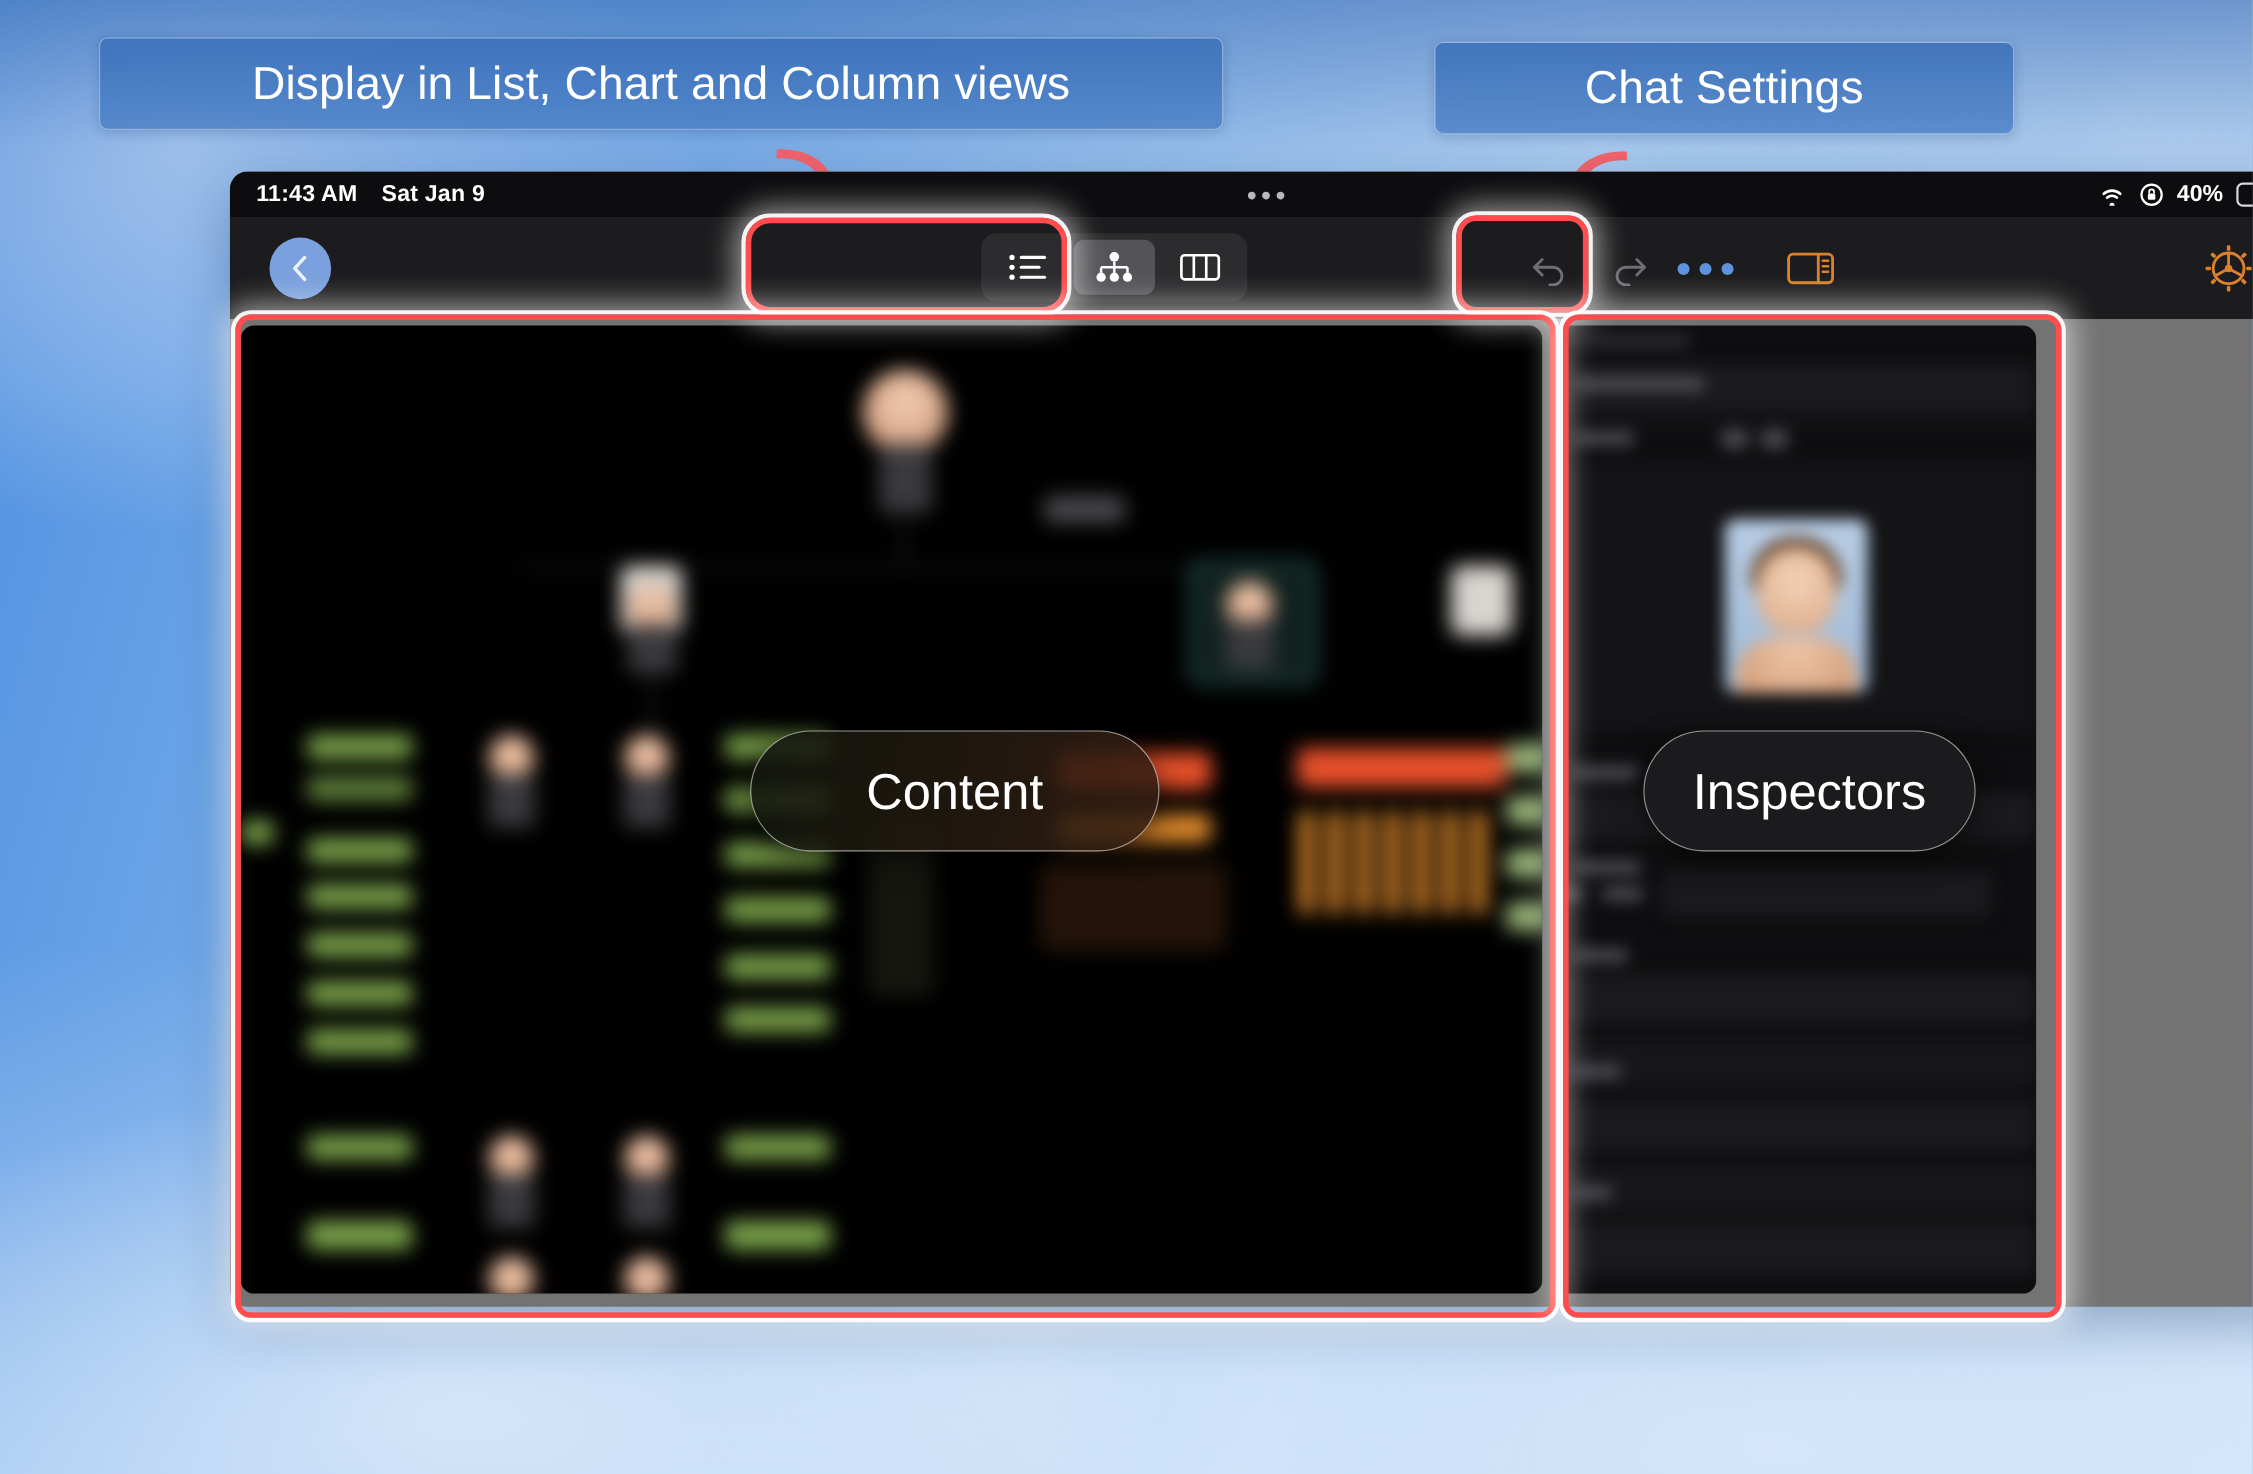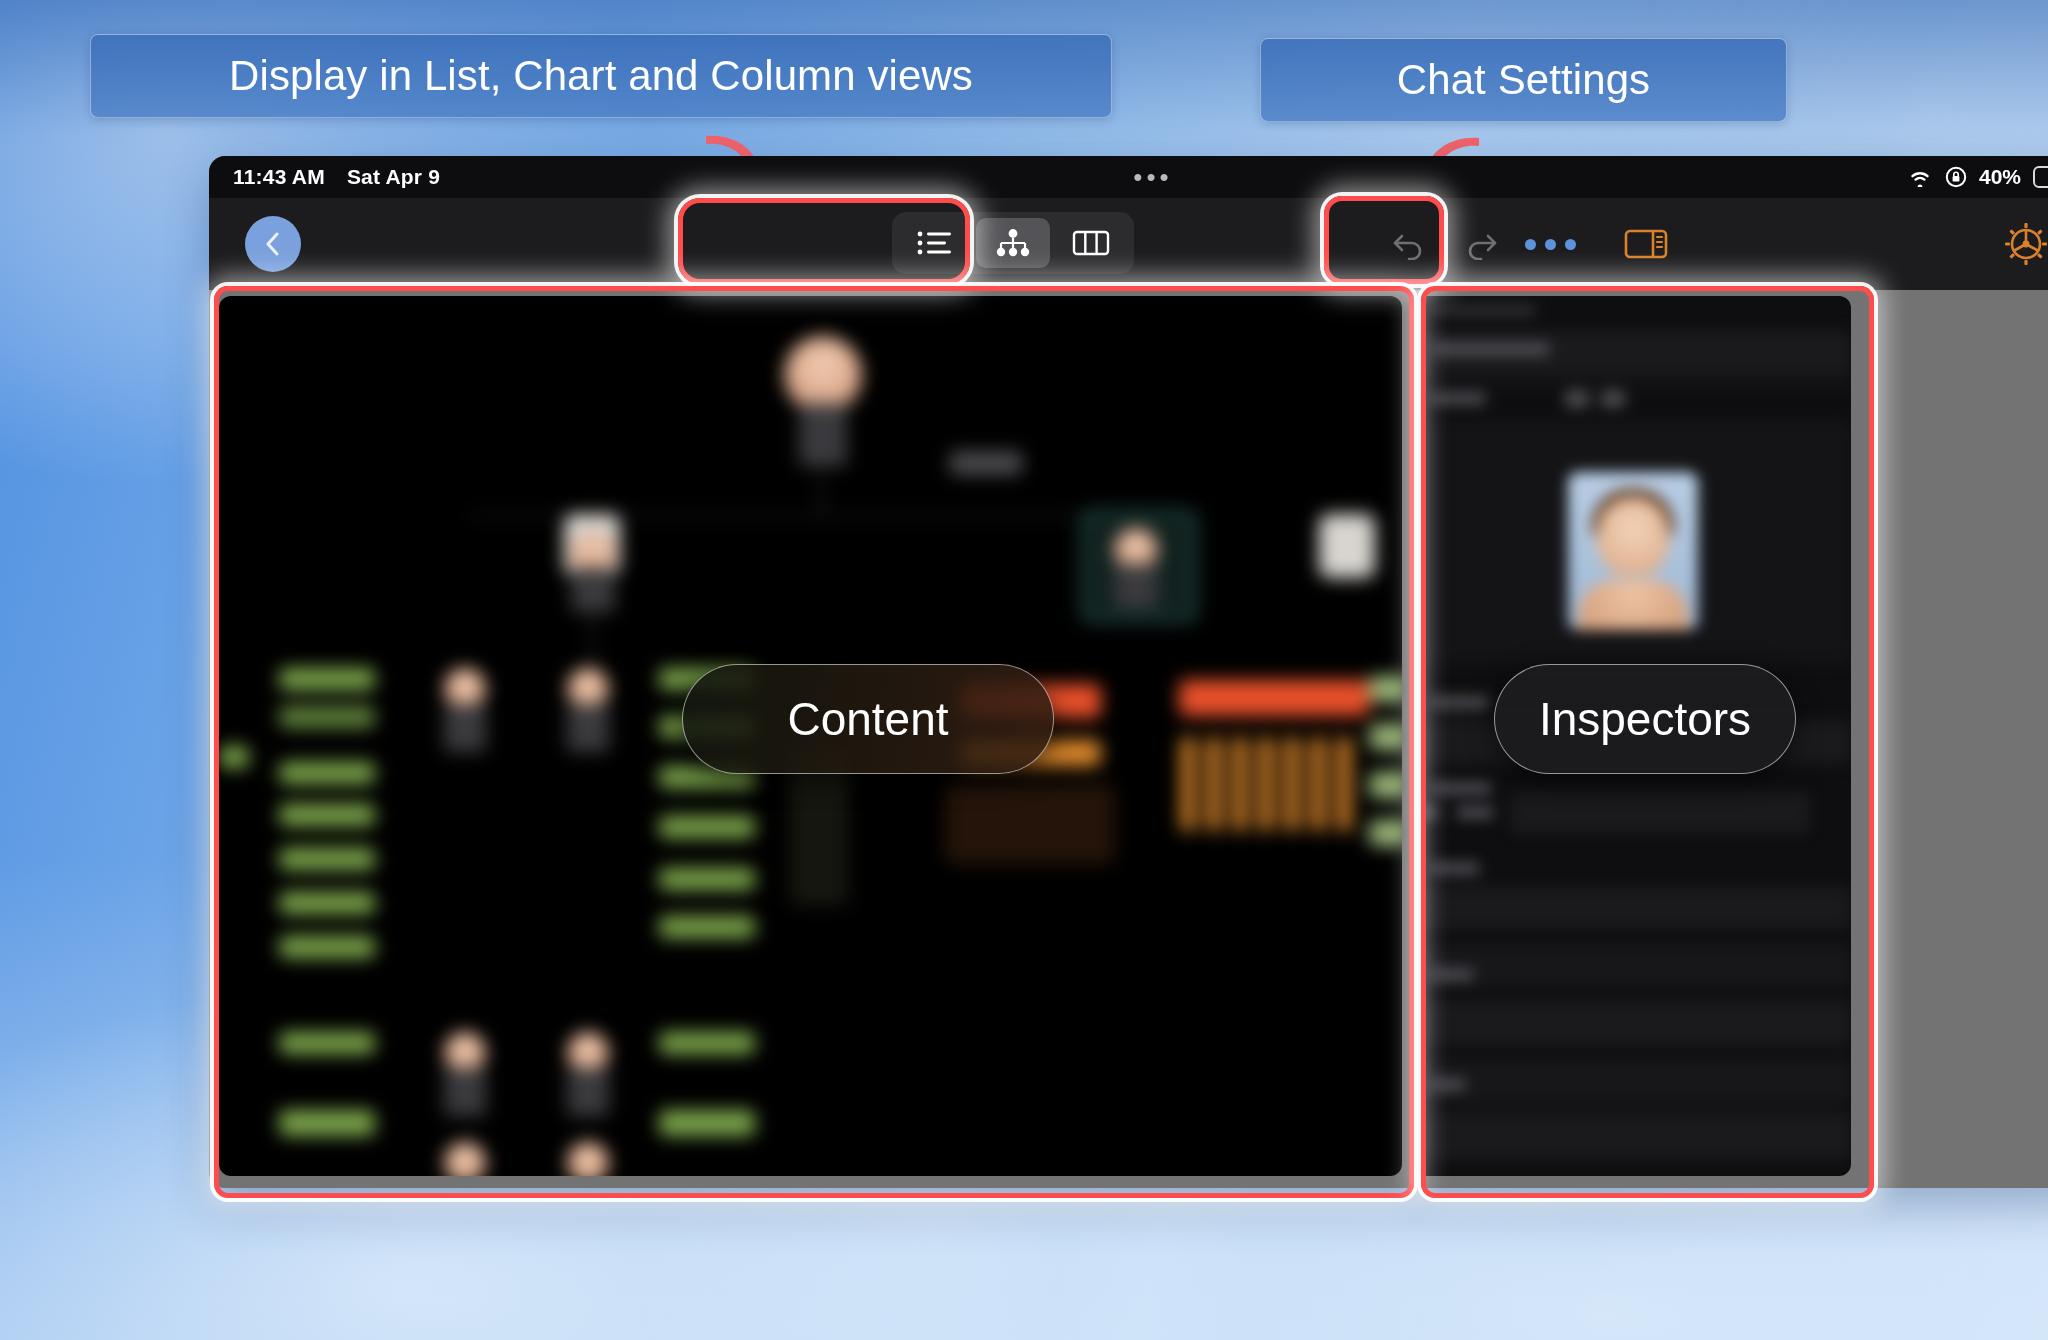--- a/index.html
+++ b/index.html
@@ -30,21 +30,21 @@
   
   .callout{
     position:absolute;display:flex;align-items:center;justify-content:center;
     border-radius:8px;color:#fff;
     background:linear-gradient(to bottom, rgba(58,110,184,.86), rgba(74,127,198,.80));
     border:1px solid rgba(255,255,255,.40);
     box-shadow:0 2px 10px rgba(20,50,100,.22);
     letter-spacing:.1px;
   }
   #callout-views{left:90px;top:34px;width:1020px;height:82px;font-size:42px;}
-  #callout-chat{left:1260px;top:38px;width:525px;height:82px;font-size:42px;}
+  #callout-chat{left:1304px;top:38px;width:525px;height:82px;font-size:42px;}
 
   .arrow{position:absolute;width:70px;height:66px;}
   #arrow-views{left:700px;top:130px;}
   #arrow-chat{left:1415px;top:132px;}
 
   
   #device{
     position:absolute;left:209px;top:156px;width:1888px;height:1032px;
     background:#737373;border-radius:16px;overflow:hidden;
     box-shadow:0 18px 46px rgba(25,55,105,.32);
@@ -148,21 +148,21 @@
 </svg>
 <svg class="arrow" id="arrow-chat" viewBox="0 0 70 66">
   <path d="M64 6 C 40 4, 12 16, 10 46 L 2 36 L 12 64 L 36 46 L 20 44 C 24 22, 44 12, 64 14 Z" fill="#f2636b"></path>
 </svg>
 
 <div id="device">
 
   <div id="status-bar">
     <div id="status-left">
       <span>11:43 AM</span>
-      <span>Sat Apr 9</span>
+      <span>Sat Jan 9</span>
     </div>
     <div id="status-dots">•••</div>
     <div id="status-right">
       <svg width="26" height="20" viewBox="0 0 26 20">
         <path d="M13 17.4 a2.3 2.3 0 1 0 0.01 0" fill="#fff"></path>
         <path d="M5.5 9.2 a11 11 0 0 1 15 0" stroke="#fff" stroke-width="2.4" fill="none" stroke-linecap="round"></path>
         <path d="M8.6 12.6 a6.6 6.6 0 0 1 8.8 0" stroke="#fff" stroke-width="2.4" fill="none" stroke-linecap="round"></path>
       </svg>
       <svg width="22" height="22" viewBox="0 0 22 22">
         <circle cx="11" cy="11" r="9.2" stroke="#fff" stroke-width="2" fill="none"></circle>

